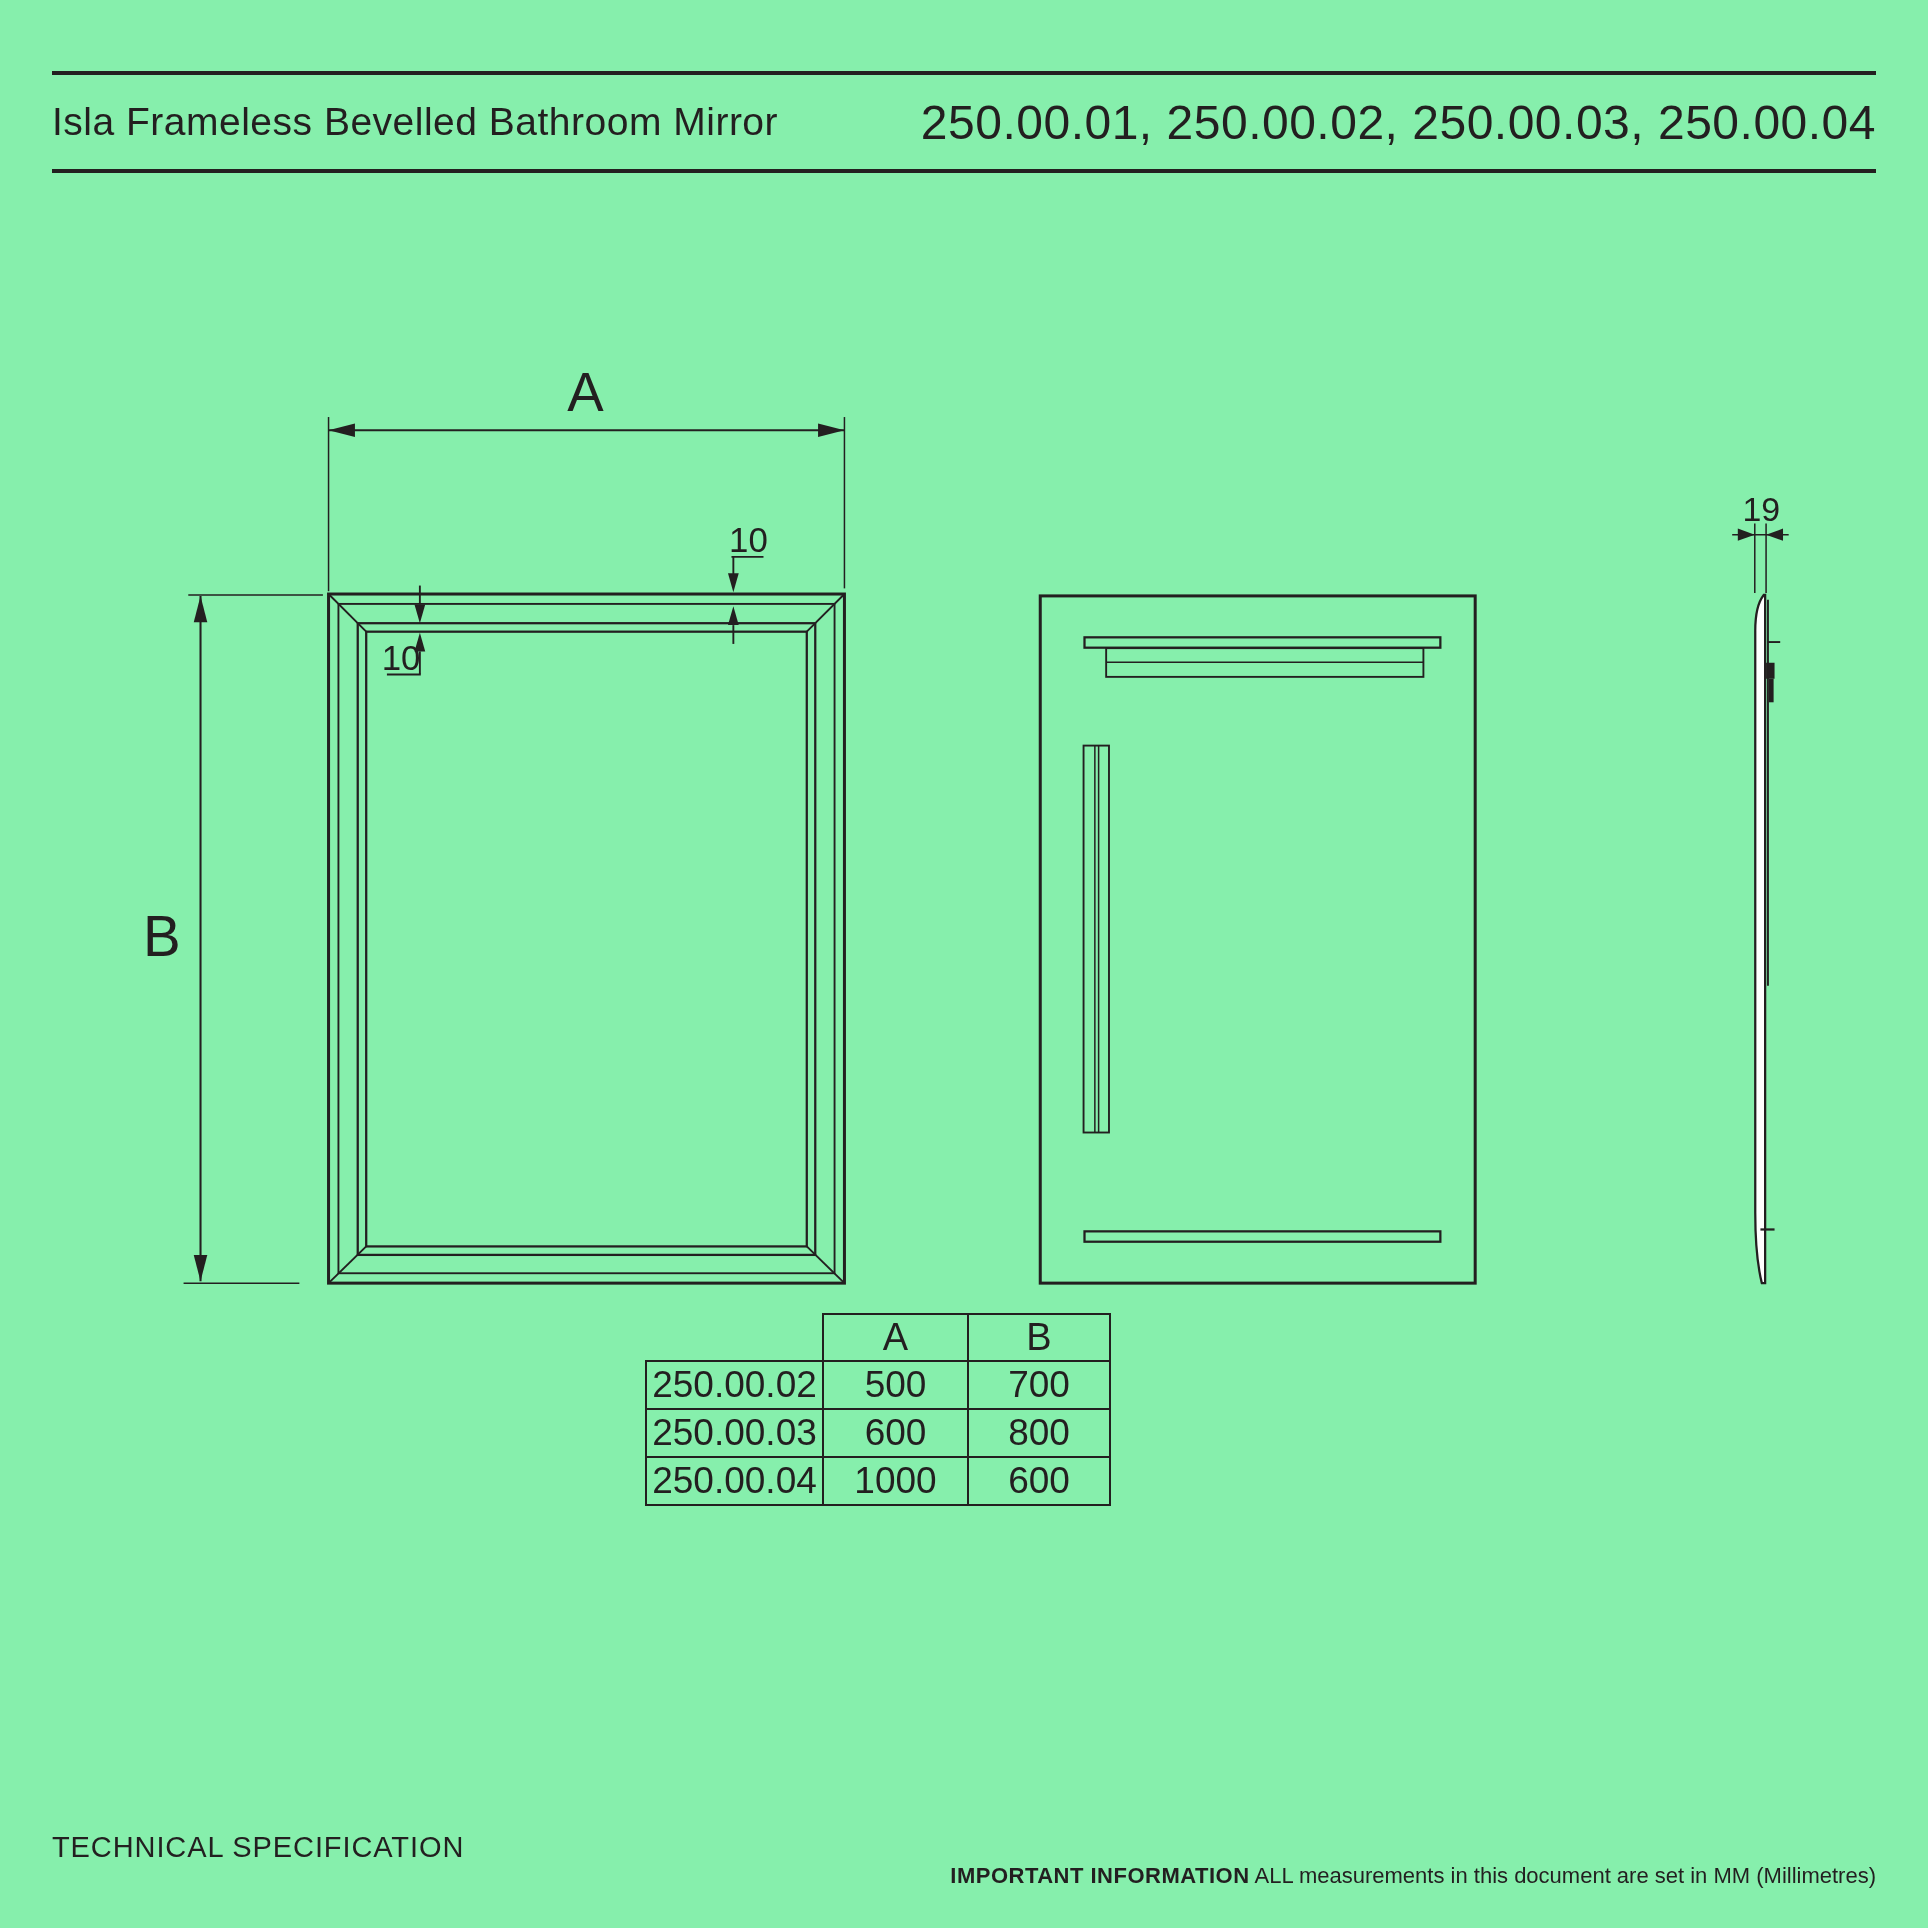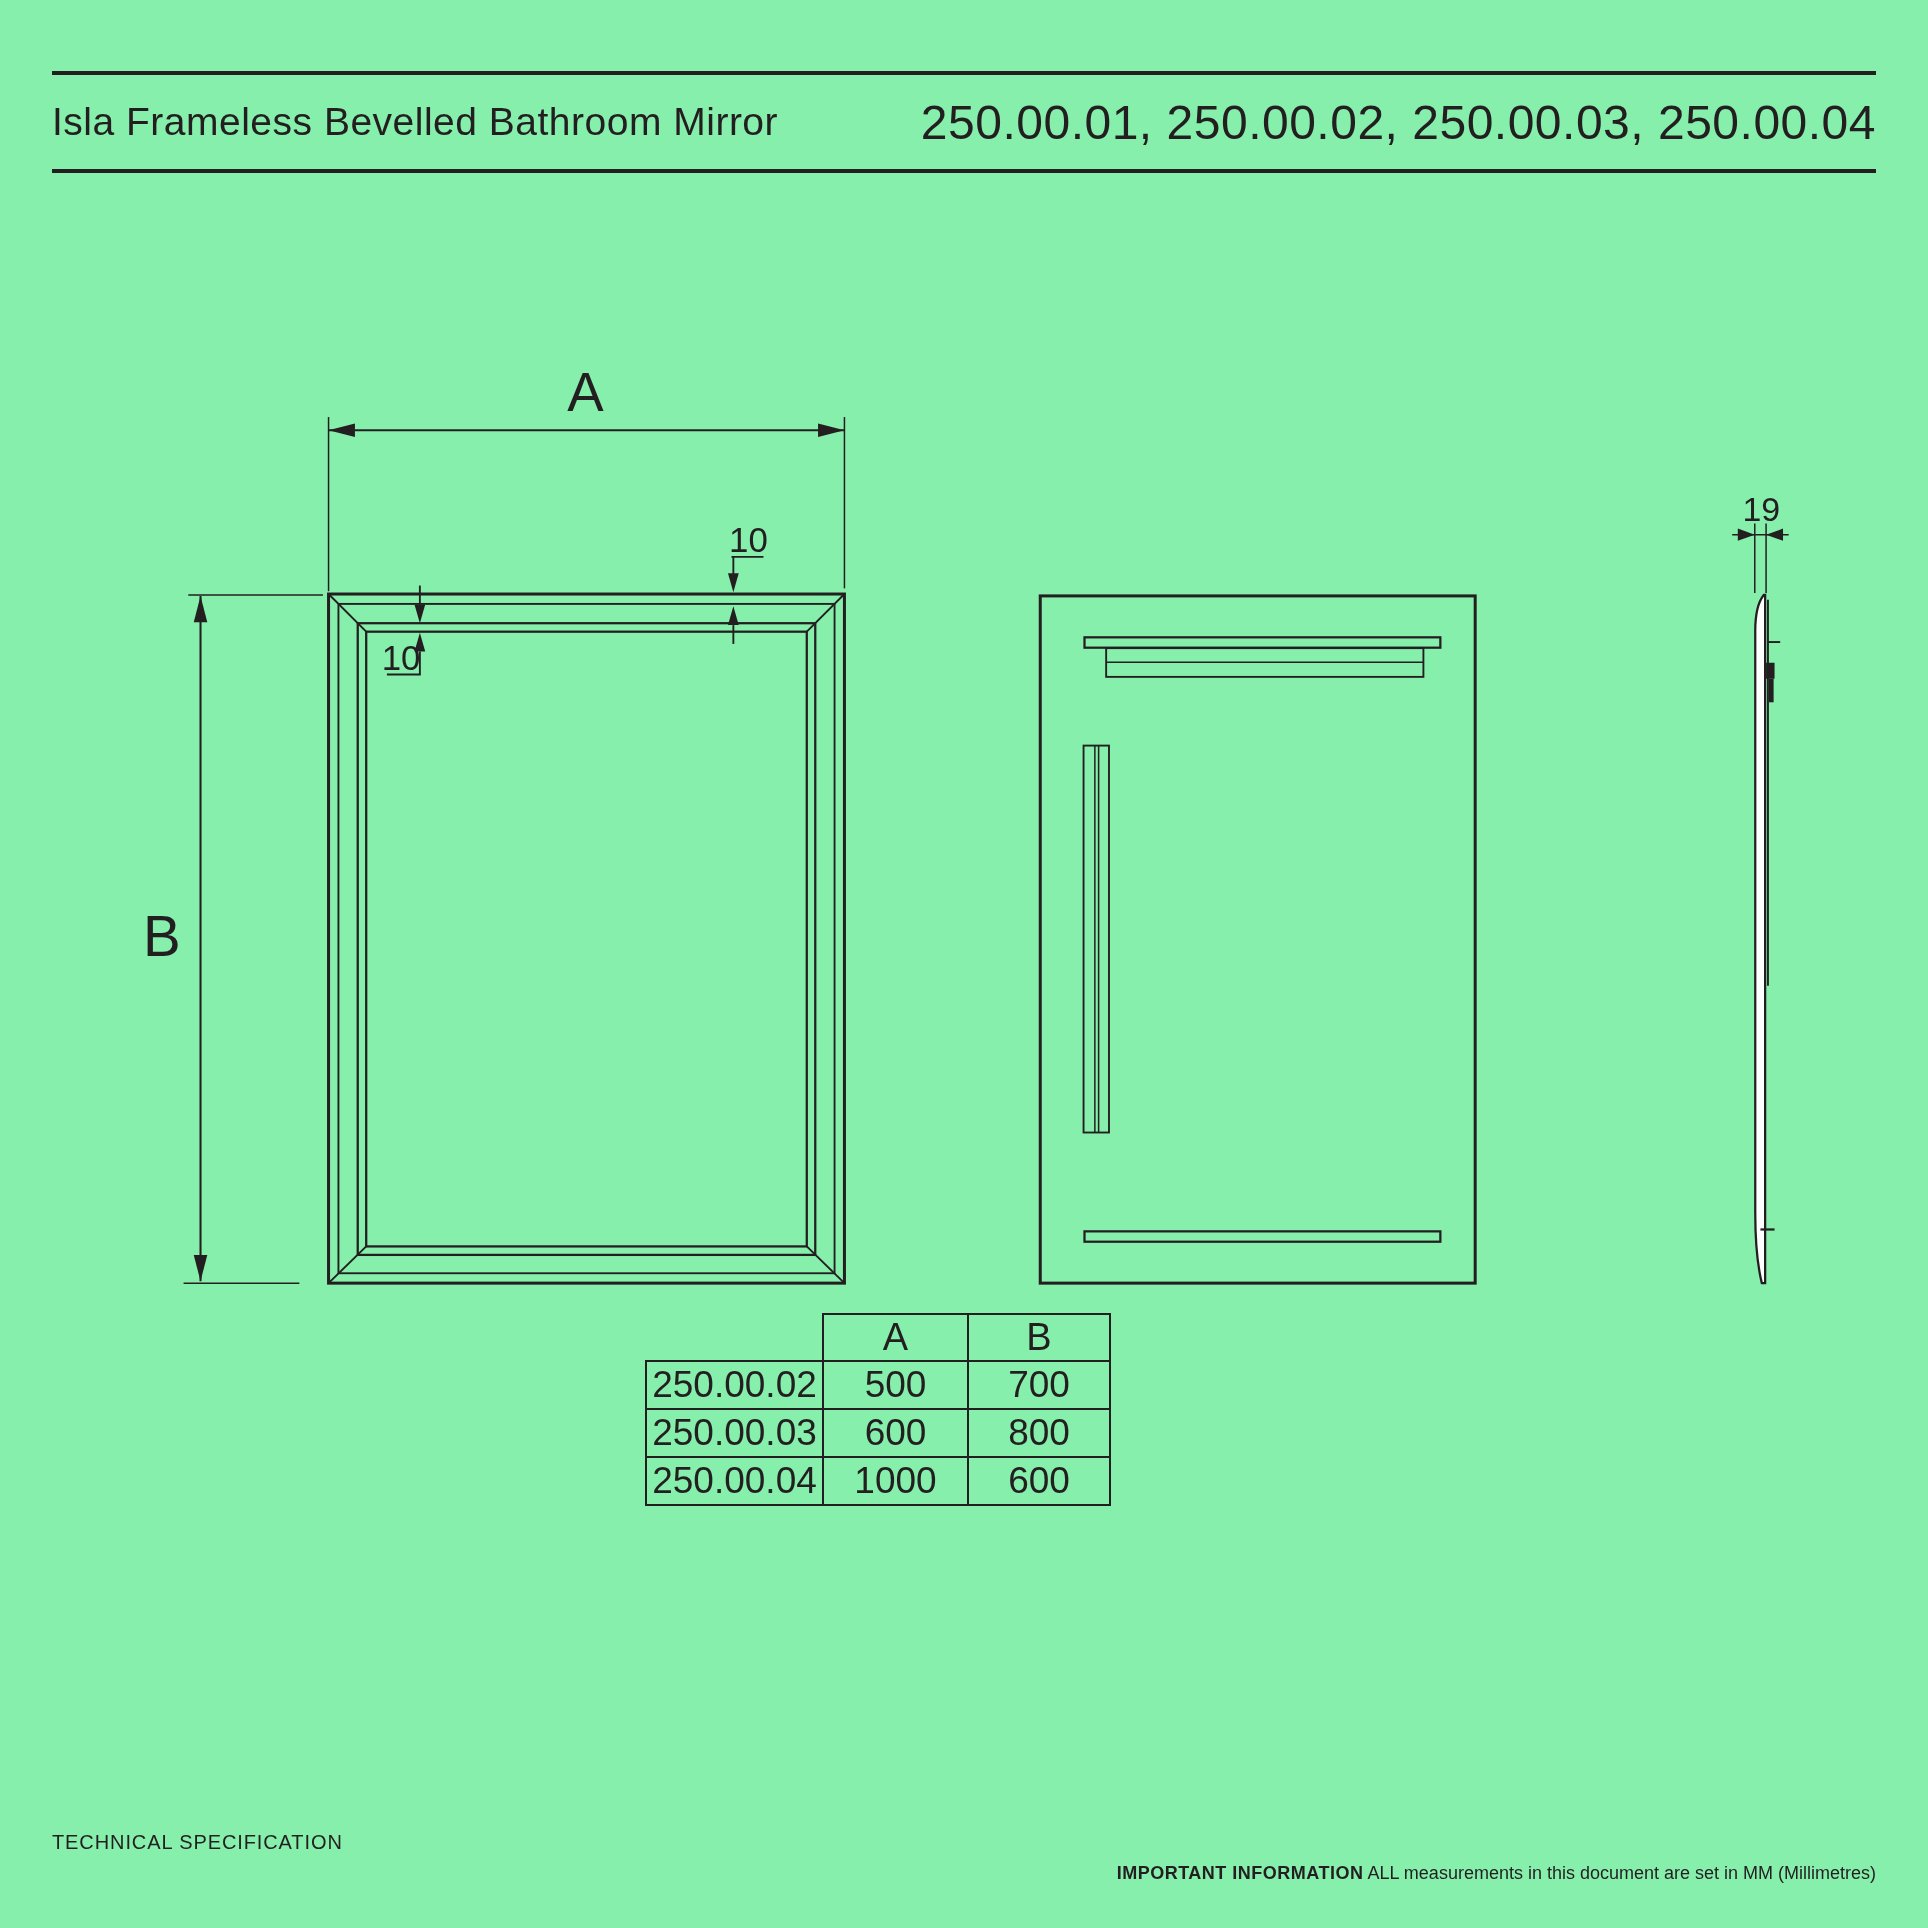--- a/index.html
+++ b/index.html
@@ -19,22 +19,22 @@
 
   
   .size-table{position:absolute;left:645px;top:1313px;border-collapse:collapse;
               font-size:37px;color:#231f20;table-layout:fixed;}
   .size-table td{border:2.8px solid #231f20;text-align:center;vertical-align:middle;
                  padding:0;height:46px;}
   .size-table tr.head td{height:45px;font-size:38px;}
   .size-table td.blank{border:none;background:transparent;}
 
   
-  .footer-left{position:absolute;left:52px;top:1831px;font-size:20px;letter-spacing:0.9px;}
-  .footer-right{position:absolute;right:52px;top:1863px;font-size:18px;}
+  .footer-left{position:absolute;left:52px;top:1831px;font-size:29px;letter-spacing:0.9px;}
+  .footer-right{position:absolute;right:52px;top:1863px;font-size:22px;}
   .footer-right b{font-weight:bold;letter-spacing:0.5px;}
 </style>
 </head>
 <body>
 
 <div class="page">
 
   <div class="header">
     <div class="header-title">Isla Frameless Bevelled Bathroom Mirror</div>
     <div class="header-codes">250.00.01, 250.00.02, 250.00.03, 250.00.04</div>

